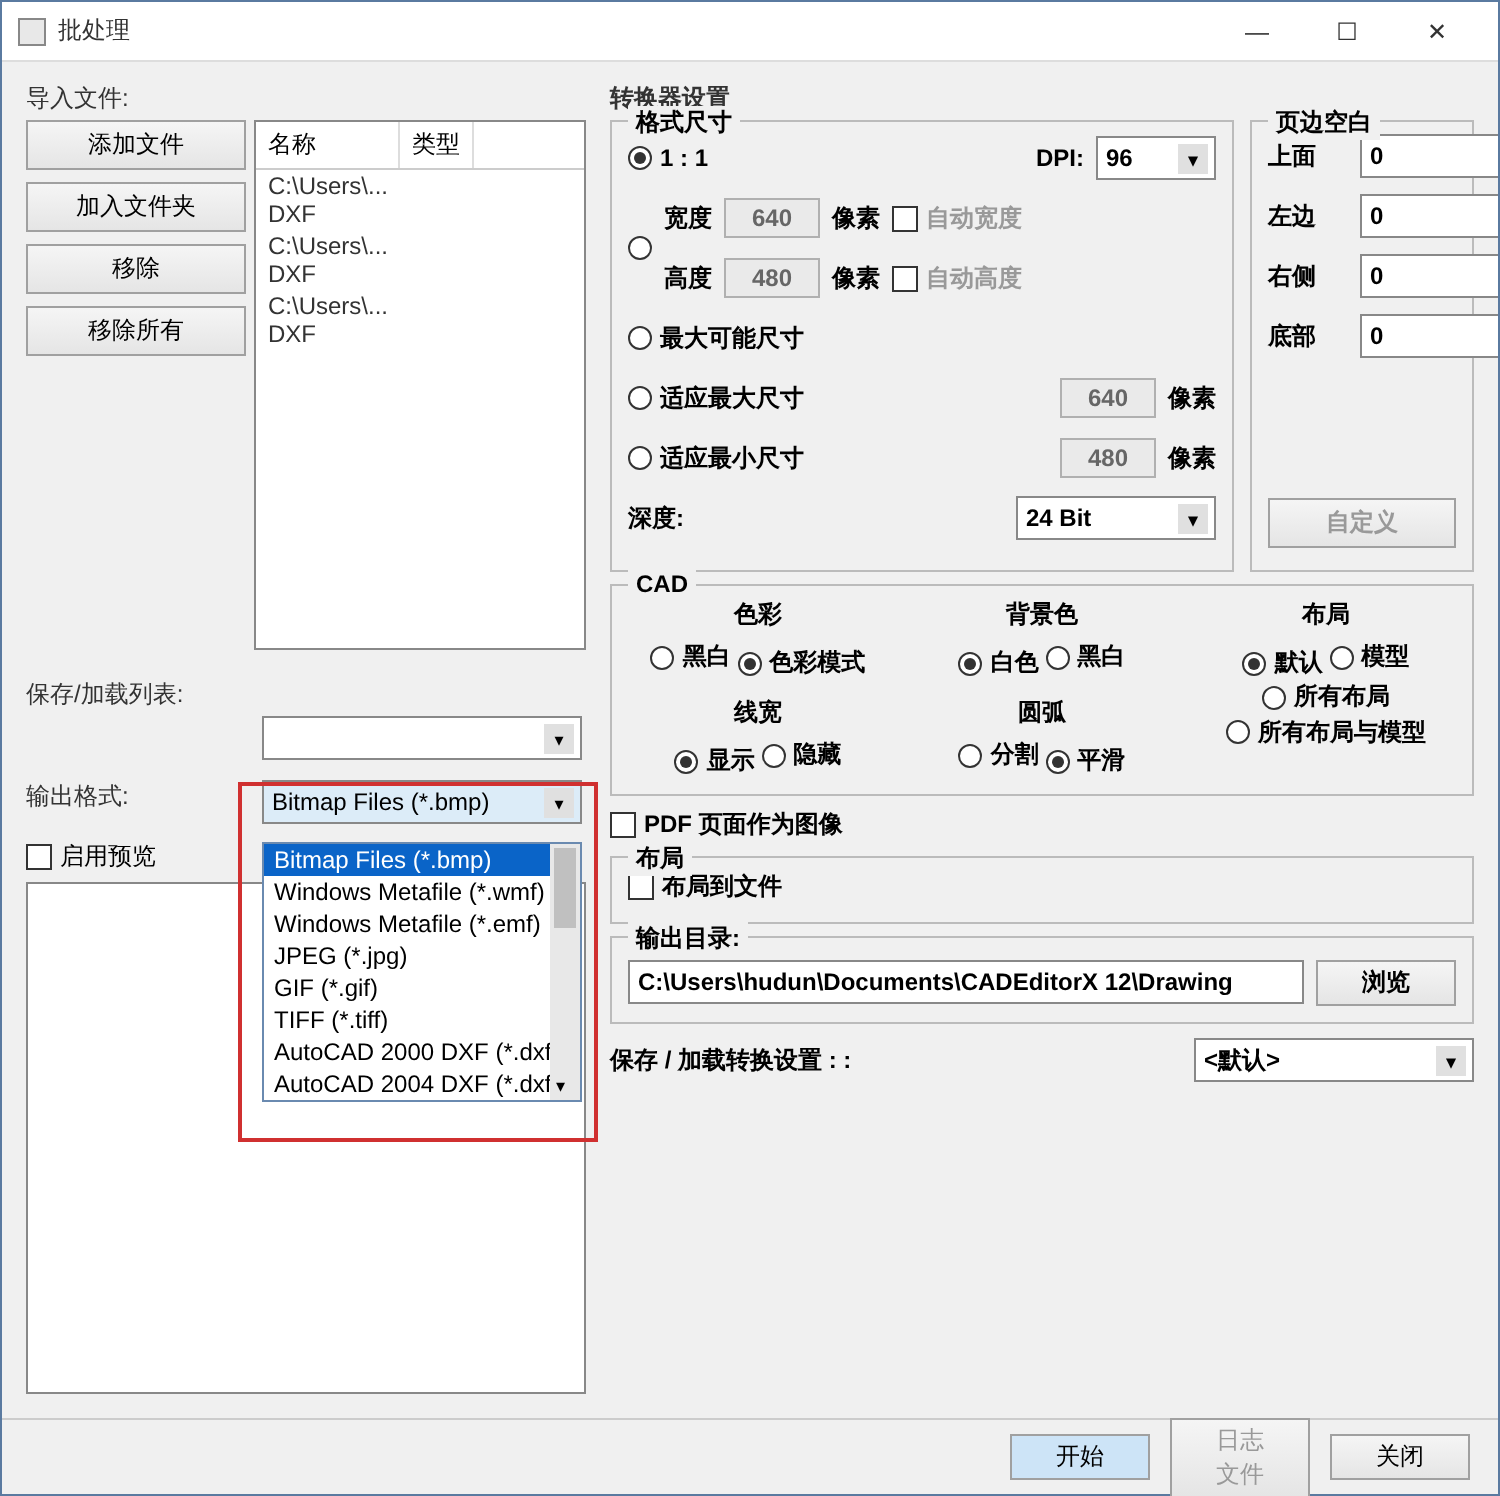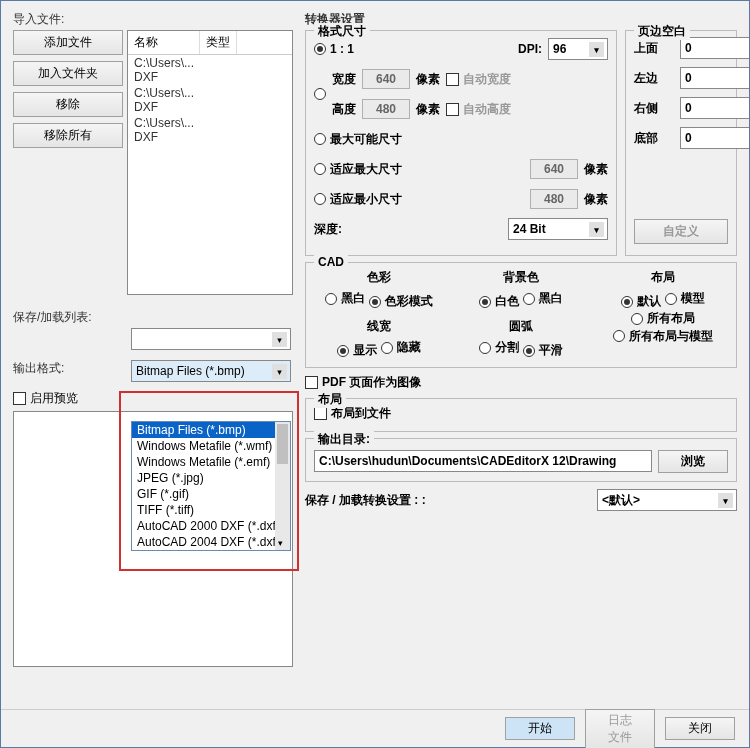--- a/index.html
+++ b/index.html
@@ -48,20 +48,29 @@
 .dd-thumb { position: absolute; left: 2px; width: 11px; background: #c0c0c0; }
 .footer { height: 38px; border-top: 1px solid #ccc; display: flex; align-items: center; justify-content: flex-end; gap: 10px; padding: 0 14px; background: #f0f0f0; position: absolute; bottom: 0; left: 0; right: 0; }
 .cad-cols { display: flex; gap: 12px; text-align: center; }
 .cad-col { flex: 1; }
 .margins { display: grid; grid-template-columns: 40px 70px; gap: 8px 6px; align-items: center; }
 </style>
 </head>
 <body>
 
 <div class="window">
+  <div class="titlebar">
+    <div class="titlebar-icon"></div>
+    <div class="title-text">批处理</div>
+    <div class="win-btns">
+      <div class="win-btn">—</div>
+      <div class="win-btn">☐</div>
+      <div class="win-btn close">✕</div>
+    </div>
+  </div>
 
   <div class="content">
 
     <div class="left">
       <div class="label">导入文件:</div>
       <div class="row">
         <div class="btn-col">
           <div class="btn">添加文件</div>
           <div class="btn">加入文件夹</div>
           <div class="btn">移除</div>

